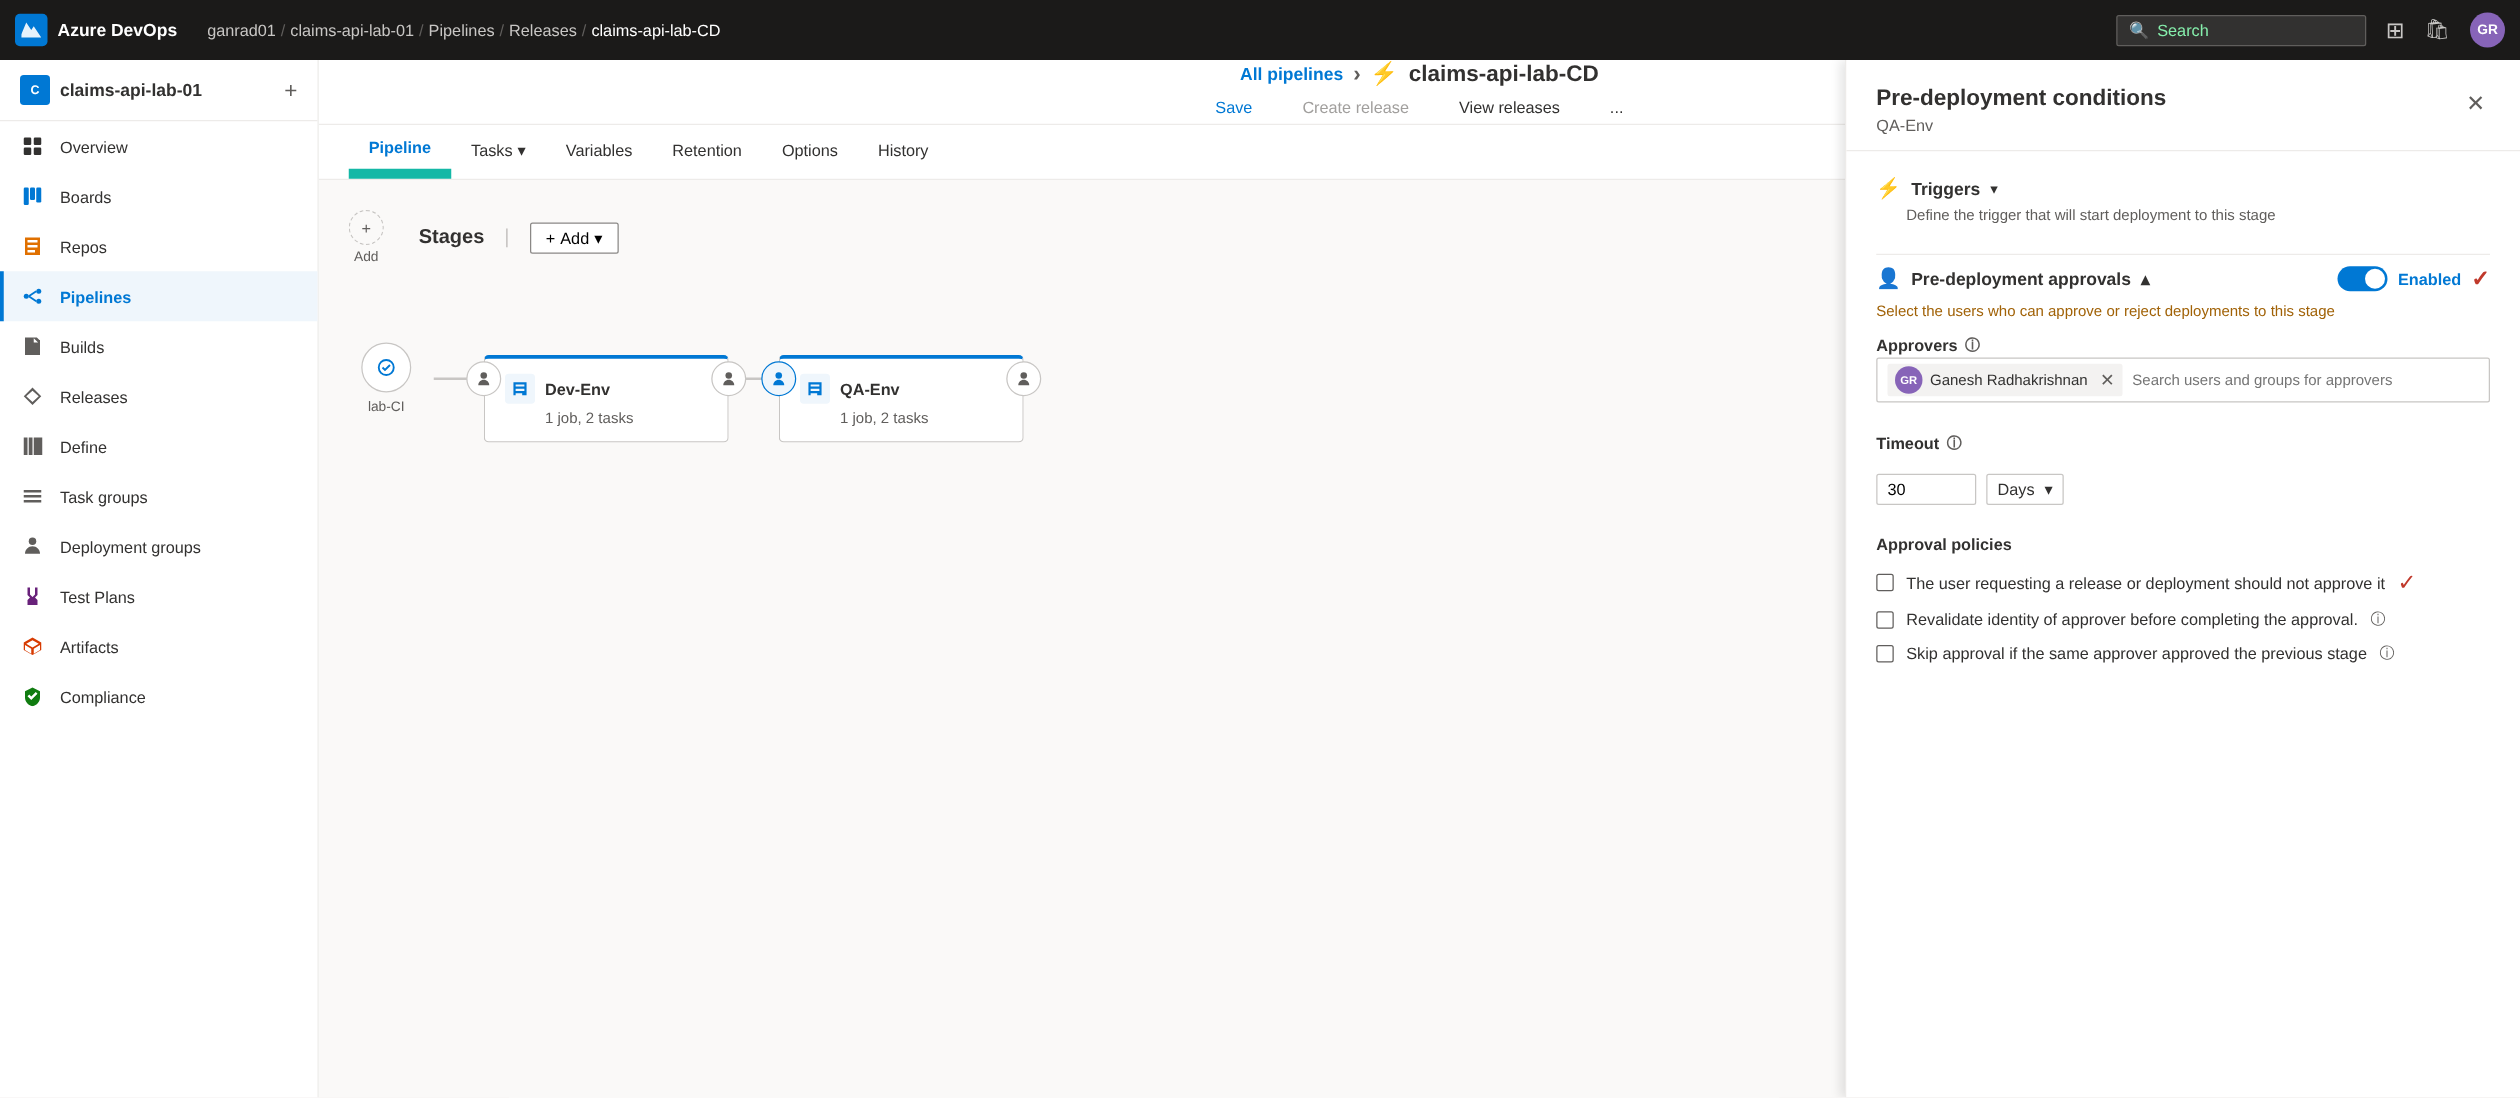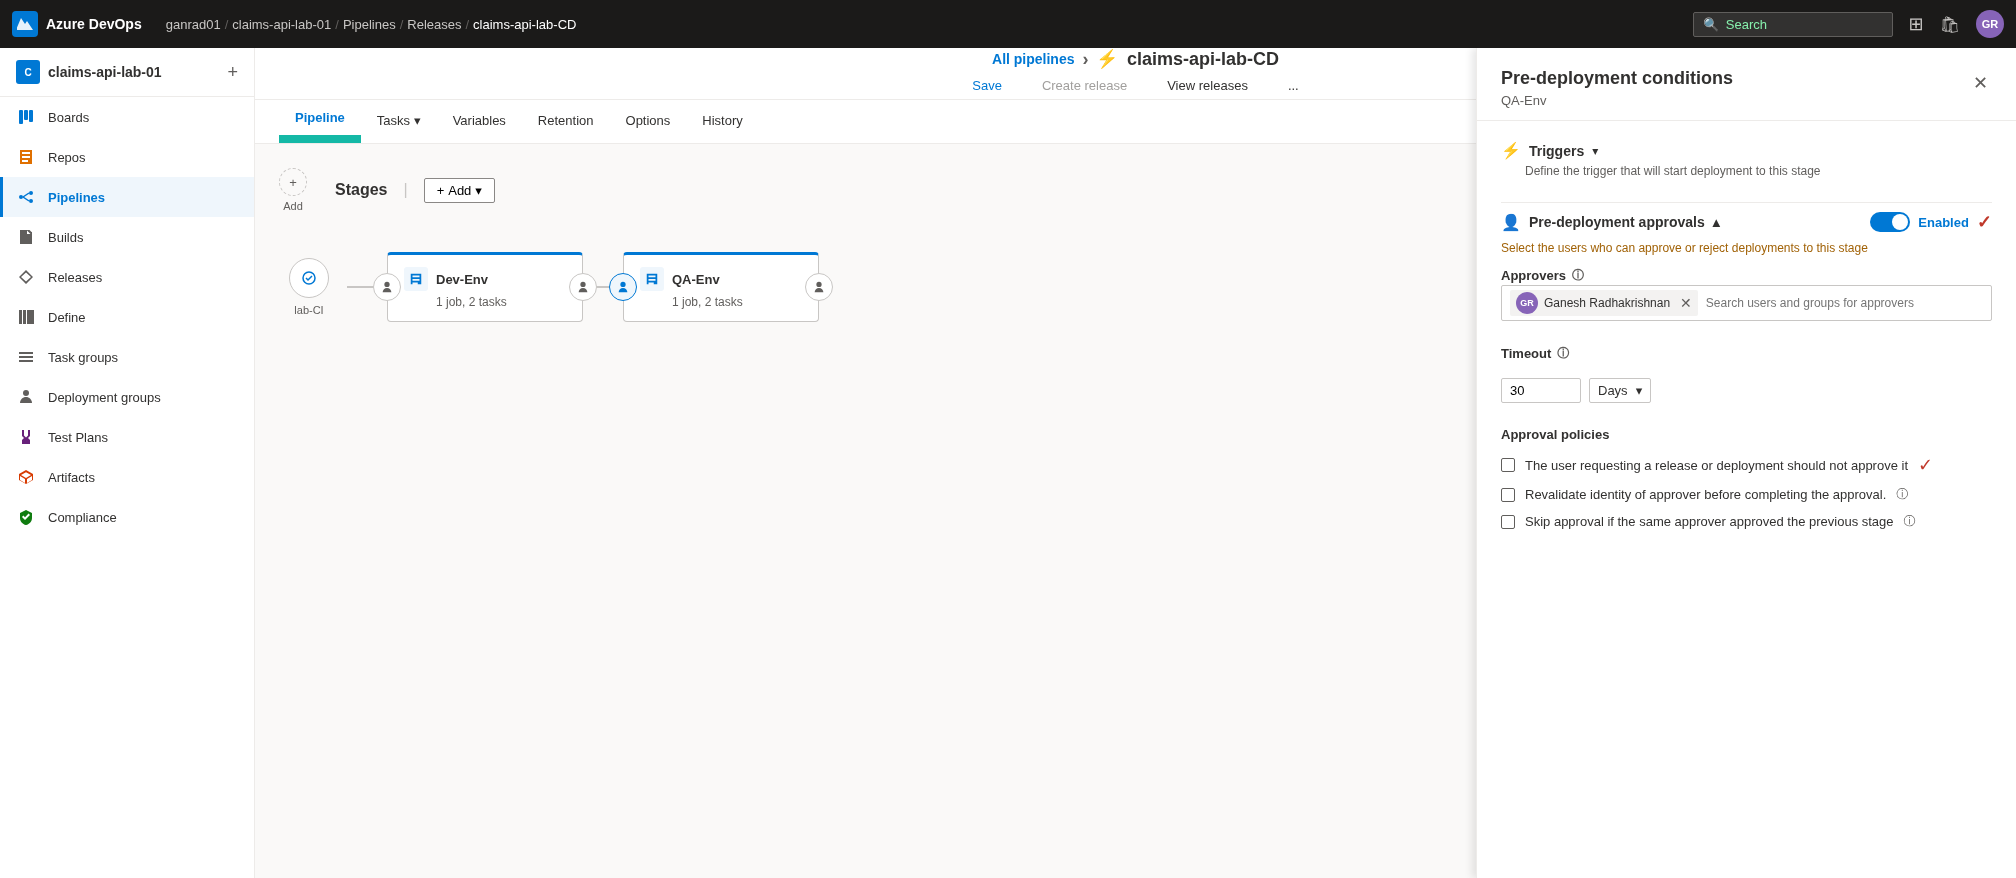--- a/index.html
+++ b/index.html
@@ -110,21 +110,21 @@
       border: 1px solid #8a8886; background: #fff; border-radius: 2px; cursor: pointer; font-size: 13px;
     }
     .stage-flow { display: flex; align-items: center; gap: 0; position: relative; padding: 20px 0; }
 
     
     .stage-node {
       display: flex; flex-direction: column; align-items: center; position: relative;
     }
     .stage-card {
       width: 196px; background: #fff; border: 1px solid #c8c6c4; border-radius: 4px;
-      border-top: 3px solid #0078d4; position: relative;
+      border-top: 3px solid #0078d4; position: relative; margin-top: 32px;
     }
     .stage-card-inner { padding: 12px 16px; }
     .stage-card-header { display: flex; align-items: center; gap: 8px; margin-bottom: 4px; }
     .stage-card-icon {
       width: 24px; height: 24px; display: flex; align-items: center; justify-content: center;
       background: #eff6fc; border-radius: 3px; color: #0078d4;
     }
     .stage-name { font-weight: 600; font-size: 13px; }
     .stage-meta { font-size: 12px; color: #605e5c; margin-left: 32px; }
     .stage-person-btn {
@@ -261,20 +261,31 @@
 
   <div class="sidebar">
     <div class="sidebar-header">
       <div class="sidebar-project">
         <div class="sidebar-project-icon">C</div>
         <span>claims-api-lab-01</span>
       </div>
       <button class="sidebar-add">+</button>
     </div>
 
+    <div class="sidebar-item">
+      <div class="sidebar-icon">
+        <svg width="16" height="16" viewBox="0 0 16 16" fill="currentColor">
+            <rect x="1" y="1" width="6" height="6" rx="1"></rect>
+            <rect x="9" y="1" width="6" height="6" rx="1"></rect>
+            <rect x="1" y="9" width="6" height="6" rx="1"></rect>
+            <rect x="9" y="9" width="6" height="6" rx="1"></rect>
+          </svg>
+      </div>
+      <span>Overview</span>
+    </div>
 
     <div class="sidebar-item">
       <div class="sidebar-icon" style="color:#0078d4">
         <svg width="16" height="16" viewBox="0 0 16 16" fill="currentColor">
             <rect x="1" y="1" width="4" height="14" rx="1"></rect>
             <rect x="6" y="1" width="4" height="10" rx="1"></rect>
             <rect x="11" y="1" width="4" height="12" rx="1"></rect>
           </svg>
       </div>
       <span>Boards</span>

